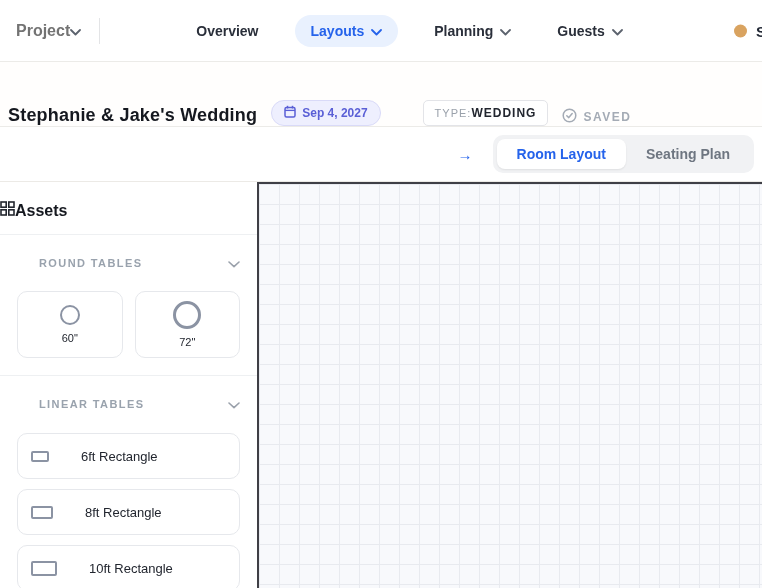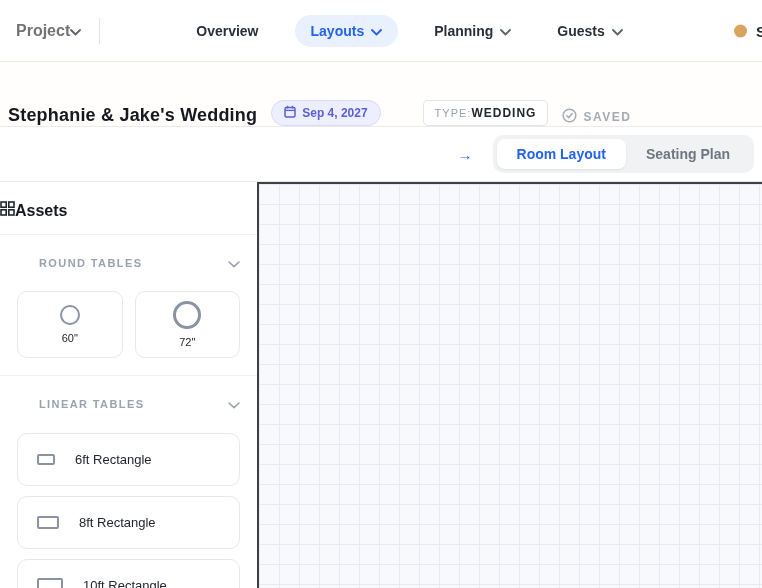--- a/index.html
+++ b/index.html
@@ -134,23 +134,23 @@
     gap:7px; cursor:grab;
   }
   .circle-sm { width:20px; height:20px; border:2px solid #8b93a3; border-radius:50%; }
   .circle-lg { width:28px; height:28px; border:3px solid #8b93a3; border-radius:50%; }
   .round-label { font-size:11px; color:#22262f; }
 
   .section-divider { border-bottom:1px solid #eef0f2; margin-top:17px; }
 
   .linear-cards { display:flex; flex-direction:column; gap:10px; padding:14px 17px 0 17px; }
   .linear-card {
-    height:53px;
+    height:46px;
     border:1px solid #e6e8ec; border-radius:10px; background:#fff;
-    display:flex; align-items:center; gap:20px; padding-left:19px;
+    display:flex; align-items:center; gap:32px; padding-left:13px;
     cursor:grab;
   }
   .rect-icon { border:2px solid #8b93a3; border-radius:2px; background:#fff; }
   .rect-6 { width:18px; height:11px; }
   .rect-8 { width:22px; height:13px; }
   .rect-10 { width:26px; height:15px; }
   .linear-label { font-size:13px; color:#22262f; }
 
   .canvas {
     flex:1;

